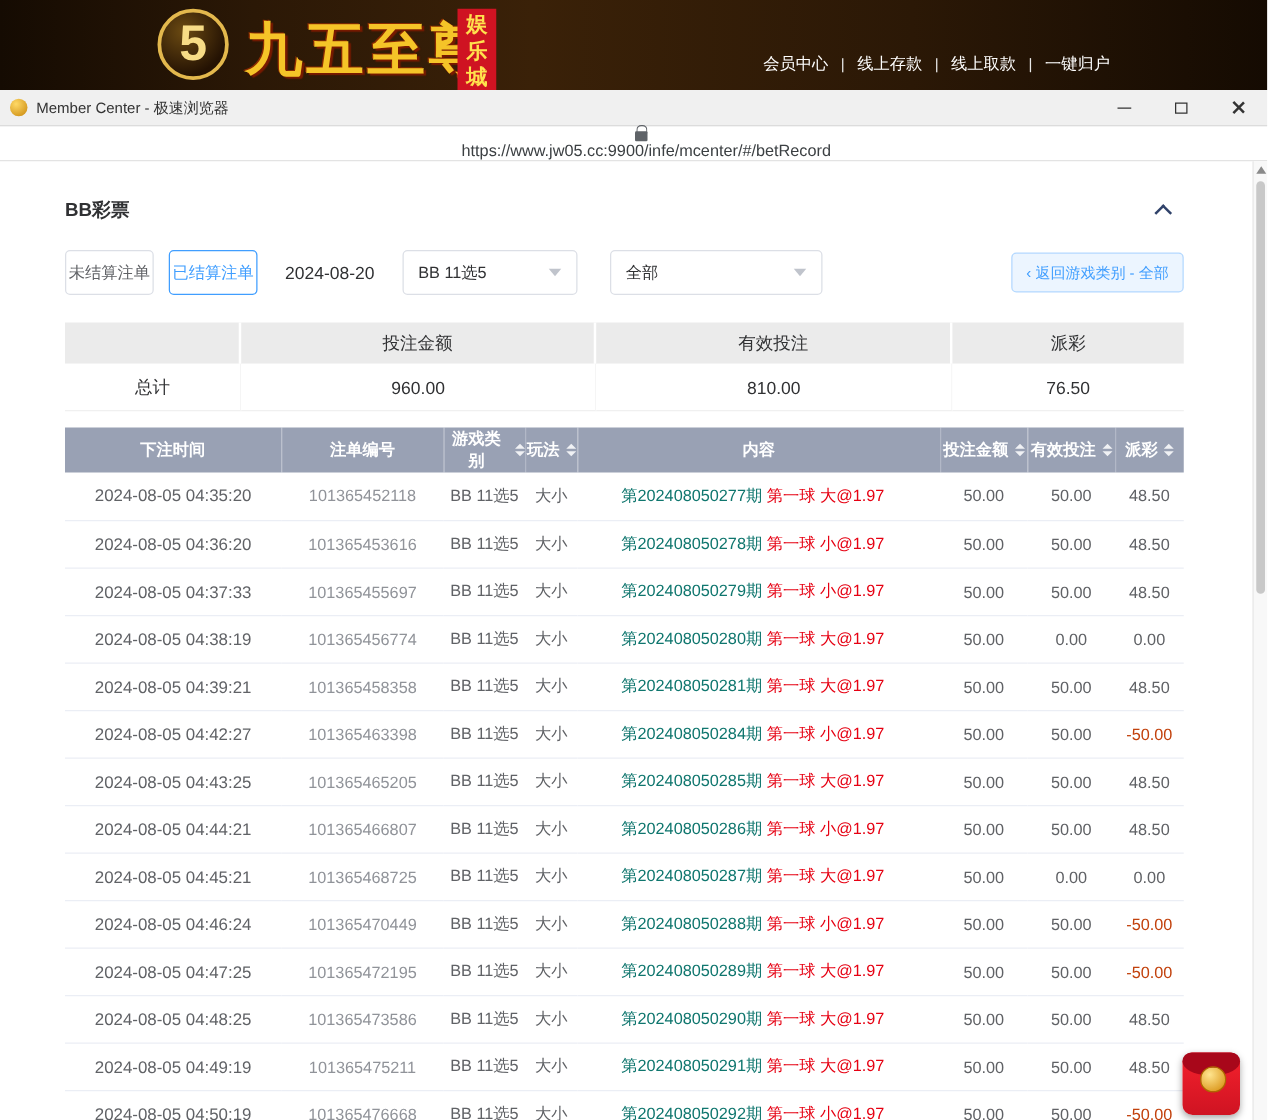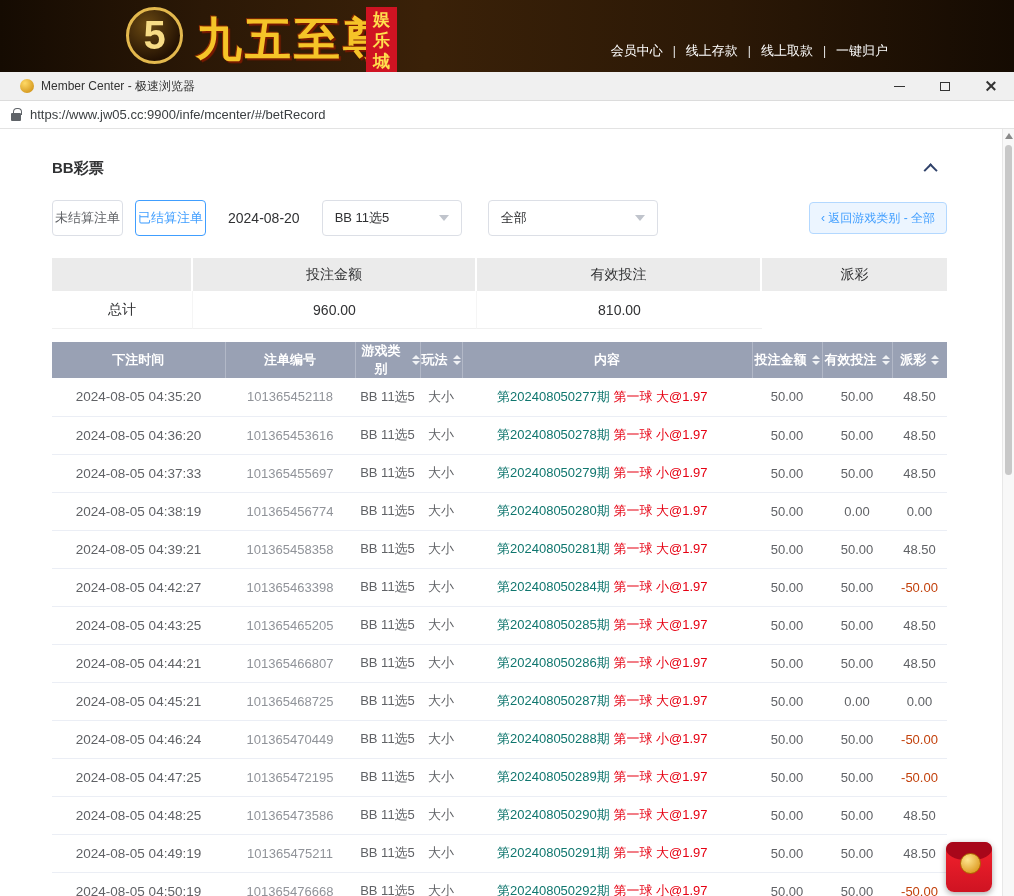--- a/index.html
+++ b/index.html
@@ -19,37 +19,37 @@
     text-shadow:2px 2px 1px #7a1a00, -1px -1px 0 #8a2b00; white-space:nowrap; }
   .logo-badge { position:absolute; left:366px; top:7px; width:31px; background:#cf1322;
     color:#ffe14d; font-size:17px; font-weight:bold; text-align:center; line-height:21px; padding:2px 0; }
   .top-nav { position:absolute; right:116px; bottom:12px; display:flex; align-items:center;
     font-size:13px; color:#fff; white-space:nowrap; }
   .nav-link { color:#fff; margin:0 10px; cursor:pointer; text-decoration:none; }
   .nav-sep { color:#e8e8e8; font-size:12px; }
 
   
   .titlebar { position:relative; height:29px; background:#f0f0f0; border-bottom:1px solid #dcdcdc;
-    display:flex; align-items:center; padding-left:20px; }
+    display:flex; align-items:center; padding-left:8px; }
   .favicon { width:14px; height:14px; border-radius:50%;
     background:radial-gradient(circle at 35% 30%, #ffd966, #c8860a); margin-right:7px; }
   .tab-title { font-size:12px; color:#333; }
   .win-controls { position:absolute; right:0; top:0; height:100%; display:flex; }
   .win-btn { width:46px; height:100%; display:flex; align-items:center; justify-content:center; cursor:pointer; }
   .glyph-min { width:11px; border-top:1px solid #333; display:block; }
   .glyph-max { width:10px; height:9px; border:1px solid #333; display:block; background:transparent; }
   .glyph-close { position:relative; width:12px; height:12px; display:block; }
   .glyph-close::before,.glyph-close::after { content:""; position:absolute; left:5px; top:0;
     width:1.5px; height:12px; background:#333; }
   .glyph-close::before { transform:rotate(45deg); }
   .glyph-close::after { transform:rotate(-45deg); }
 
   
   .urlbar { height:28px; background:#fff; border-bottom:1px solid #e3e3e3;
-    display:flex; align-items:center; padding-left:11px; }
+    display:flex; align-items:center; padding-left:11px;flex-direction:column; }
   .lock-icon { position:relative; width:10px; height:8px; background:#5f6368; border-radius:1px; margin-top:4px; }
   .lock-icon::before { content:""; position:absolute; top:-5px; left:1.5px; width:7px; height:6px;
     border:1.5px solid #5f6368; border-bottom:none; border-radius:4px 4px 0 0; }
   .url-text { font-size:13px; color:#3c4043; margin-left:9px; }
 
   
   .content { padding:30px 0 0 52px; }
   .section-head { width:895px; display:flex; justify-content:space-between; align-items:center; margin-bottom:22px; }
   .section-title { font-size:15px; font-weight:bold; color:#303133; }
   .chevron-up { width:10px; height:10px; border-left:2px solid #30426a; border-top:2px solid #30426a;
@@ -190,20 +190,21 @@
       <div class="s-row s-head">
         <div class="s-cell"></div>
         <div class="s-cell">投注金额</div>
         <div class="s-cell">有效投注</div>
         <div class="s-cell">派彩</div>
       </div>
       <div class="s-row s-body">
         <div class="s-cell">总计</div>
         <div class="s-cell">960.00</div>
         <div class="s-cell">810.00</div>
+        <div class="s-cell">76.50</div>
       </div>
     </div>
 
     <table class="bets">
       <colgroup>
         <col style="width:173px">
           <col style="width:130px">
           <col style="width:65px">
           <col style="width:42px">
         <col style="width:290px">

